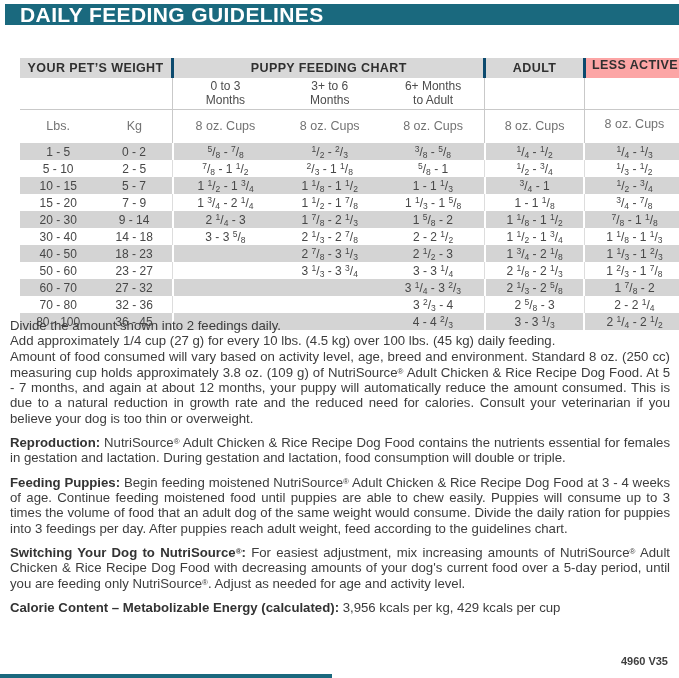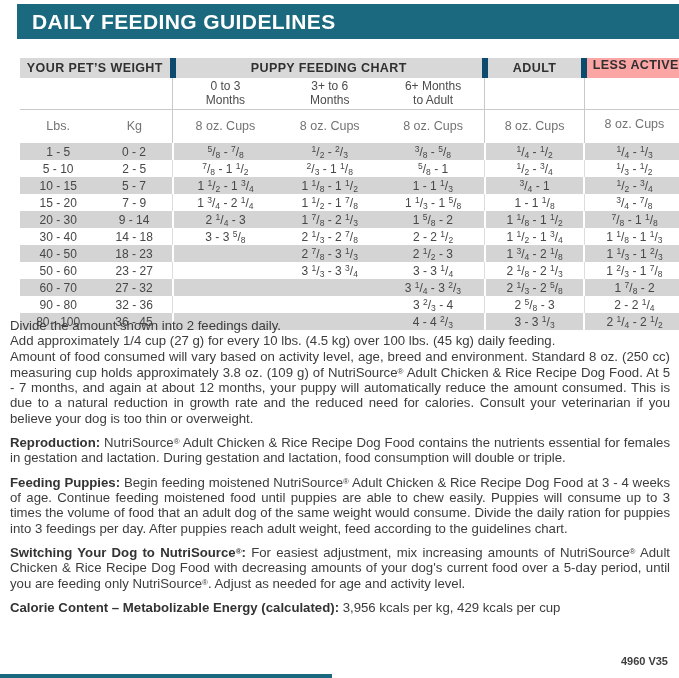--- a/index.html
+++ b/index.html
@@ -6,37 +6,37 @@
   html,body { background:#fff; }
   .page {
     position: relative;
     width: 679px; height: 678px;
     background: #fff;
     font-family: "Liberation Sans", sans-serif;
     color: #3e3e3e;
     overflow: hidden;
   }
   .title-bar {
-    position: absolute; top: 4px; left: 17px; right: 0;
-    height: 35px;
+    position: absolute; top: 4px; left: 5px; right: 0;
+    height: 21px;
     background: #1a697e;
     display: flex; align-items: center;
     padding-left: 15px;
   }
   .title-bar .title-text {
     color: #fff; font-size: 21px; font-weight: bold; letter-spacing: 0.4px;
   }
   .table-wrap { position: absolute; top: 58px; left: 8px; right: 7px; }
   table { width: 100%; border-collapse: collapse; table-layout: fixed; margin-left: 12px; }
   th, td { text-align: center; padding: 0; font-weight: normal; color: #454545; }
   tr.group-row th {
     background: #d8d8d8; height: 20px;
     font-weight: bold; font-size: 12.5px; color: #303030; letter-spacing: 0.4px;
   }
-  tr.group-row th.gsep { border-left: 6px solid #0c4a6e; }
+  tr.group-row th.gsep { border-left: 3px solid #0c4a6e; }
   tr.group-row th.last { background: #fca5a5; }
   tr.group-row th.last .raise { position: relative; top: -3px; display: inline-block; }
   tr.months-row td {
     height: 31px; font-size: 12px; line-height: 1.18; color: #4c4c4c;
     border-bottom: 1px solid #c9c9c9; vertical-align: middle;
   }
   tr.units-row td { height: 34px; font-size: 12.5px; color: #737373; }
   thead td.sep { border-left: 1px solid #c9c9c9; }
   tbody td { height: 17px; font-size: 12px; color: #474747; }
   tbody tr:nth-child(odd) { background: #d4d4d4; }
@@ -183,21 +183,21 @@
           <tr>
             <td class="">60 - 70</td>
             <td class="">27 - 32</td>
             <td class="sep"></td>
             <td class=""></td>
             <td class="">3 <sup>1</sup>/<sub>4</sub> - 3 <sup>2</sup>/<sub>3</sub></td>
             <td class="sep">2 <sup>1</sup>/<sub>3</sub> - 2 <sup>5</sup>/<sub>8</sub></td>
             <td class="sep">1 <sup>7</sup>/<sub>8</sub> - 2</td>
           </tr>
           <tr>
-            <td class="">90 - 80</td>
+            <td class="">70 - 80</td>
             <td class="">32 - 36</td>
             <td class="sep"></td>
             <td class=""></td>
             <td class="">3 <sup>2</sup>/<sub>3</sub> - 4</td>
             <td class="sep">2 <sup>5</sup>/<sub>8</sub> - 3</td>
             <td class="sep">2 - 2 <sup>1</sup>/<sub>4</sub></td>
           </tr>
           <tr>
             <td class="">80 - 100</td>
             <td class="">36 - 45</td>

